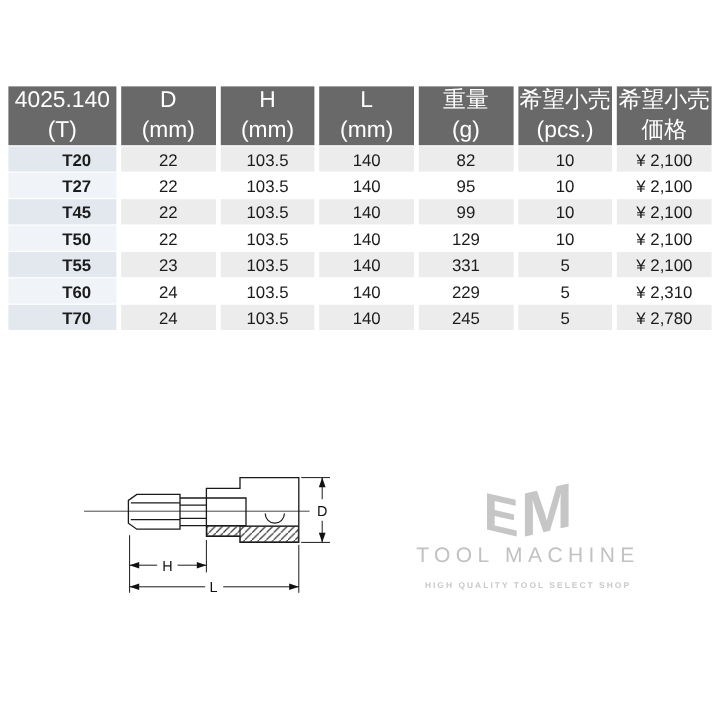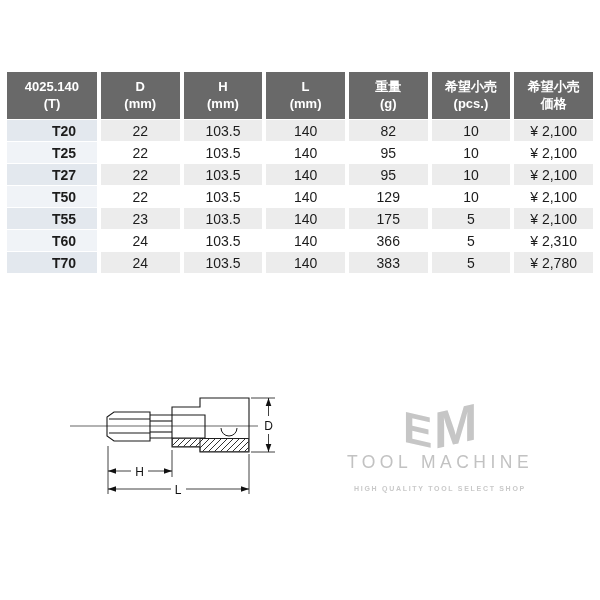--- a/index.html
+++ b/index.html
@@ -10,21 +10,21 @@
   }
   html,body{margin:0;padding:0;}
   body{width:600px;height:600px;background:#ffffff;
        font-family:"Liberation Sans","DejaVu Sans",sans-serif;color:var(--text);}
   .screen{position:relative;width:600px;height:600px;overflow:hidden;background:#fff;}
 
   
   table.spec{position:absolute;left:3px;top:71px;width:594px;
              border-collapse:separate;border-spacing:4px 1px;table-layout:fixed;}
   table.spec th{background:var(--header-bg);color:var(--header-text);
-                font-weight:bold;font-size:13px;line-height:1.3;height:47px;
+                font-weight:normal;font-size:19px;line-height:1.3;height:47px;
                 text-align:center;vertical-align:middle;padding:0;}
   table.spec td{font-size:14px;height:21px;text-align:center;vertical-align:middle;
                 padding:0;white-space:nowrap;}
   table.spec td.model{font-weight:bold;padding-left:24px;}
   table.spec tbody tr:nth-child(odd) td{background:var(--row-gray);}
   table.spec tbody tr:nth-child(odd) td.model{background:var(--model-gray);}
   table.spec tbody tr:nth-child(even) td{background:var(--row-white);}
   table.spec tbody tr:nth-child(even) td.model{background:var(--model-white);}
   col.c-model{width:16%;} col.c-d,col.c-h,col.c-l,col.c-w,col.c-p{width:14%;} col.c-price{width:14%;}
 
@@ -96,70 +96,70 @@
         <tr>
           <td class="model">T20</td>
           <td>22</td>
           <td>103.5</td>
           <td>140</td>
           <td>82</td>
           <td>10</td>
           <td>¥ 2,100</td>
         </tr>
         <tr>
-          <td class="model">T25</td>
+          <td class="model">T27</td>
           <td>22</td>
           <td>103.5</td>
           <td>140</td>
           <td>95</td>
           <td>10</td>
           <td>¥ 2,100</td>
         </tr>
         <tr>
-          <td class="model">T27</td>
-          <td>22</td>
-          <td>103.5</td>
-          <td>140</td>
-          <td>95</td>
+          <td class="model">T45</td>
+          <td>22</td>
+          <td>103.5</td>
+          <td>140</td>
+          <td>99</td>
           <td>10</td>
           <td>¥ 2,100</td>
         </tr>
         <tr>
           <td class="model">T50</td>
           <td>22</td>
           <td>103.5</td>
           <td>140</td>
           <td>129</td>
           <td>10</td>
           <td>¥ 2,100</td>
         </tr>
         <tr>
           <td class="model">T55</td>
           <td>23</td>
           <td>103.5</td>
           <td>140</td>
-          <td>175</td>
+          <td>331</td>
           <td>5</td>
           <td>¥ 2,100</td>
         </tr>
         <tr>
           <td class="model">T60</td>
           <td>24</td>
           <td>103.5</td>
           <td>140</td>
-          <td>366</td>
+          <td>229</td>
           <td>5</td>
           <td>¥ 2,310</td>
         </tr>
         <tr>
           <td class="model">T70</td>
           <td>24</td>
           <td>103.5</td>
           <td>140</td>
-          <td>383</td>
+          <td>245</td>
           <td>5</td>
           <td>¥ 2,780</td>
         </tr>
       </tbody>
   </table>
 
   <div class="diagram">
     <svg viewBox="60 378 240 125" xmlns="http://www.w3.org/2000/svg">
       <defs>
         <pattern id="hatch" width="6" height="6" patternUnits="userSpaceOnUse">

